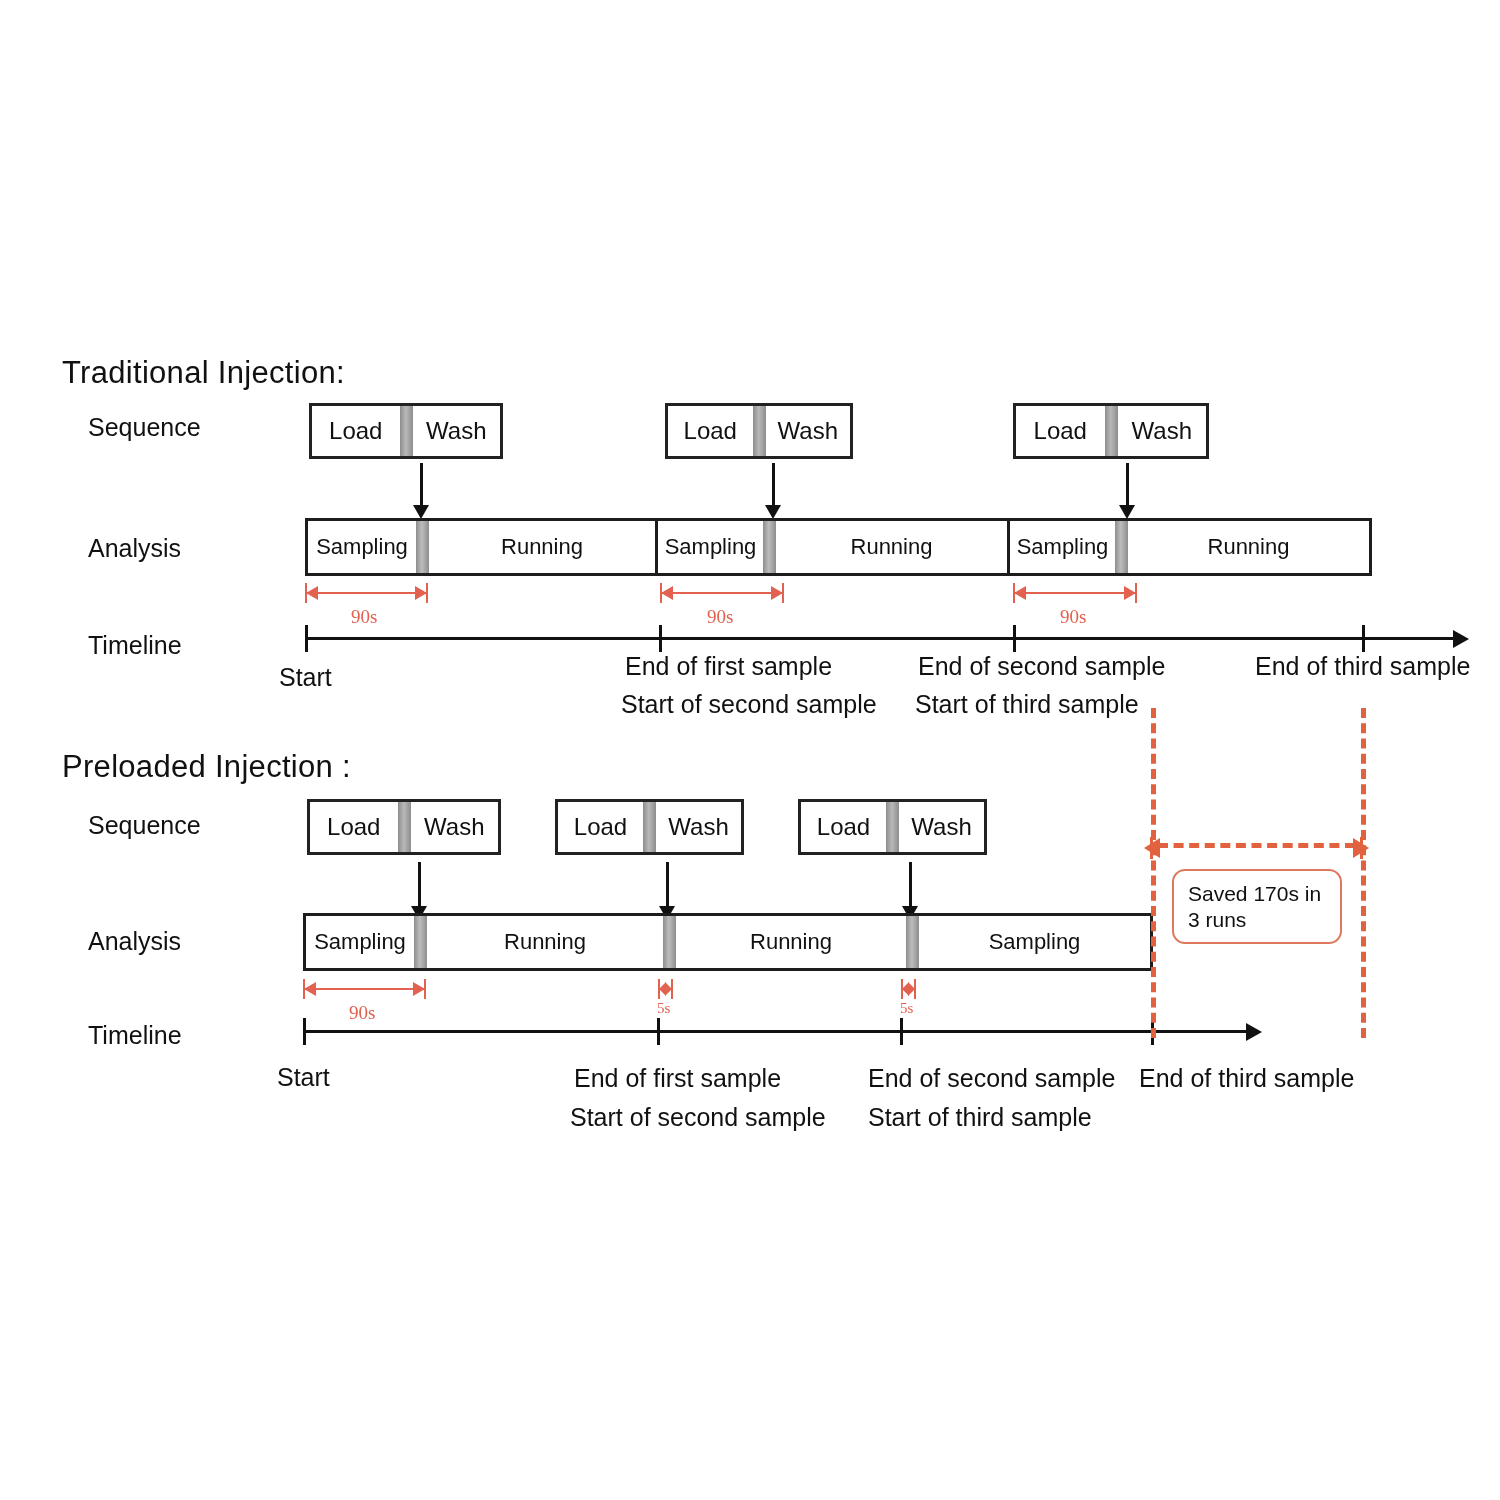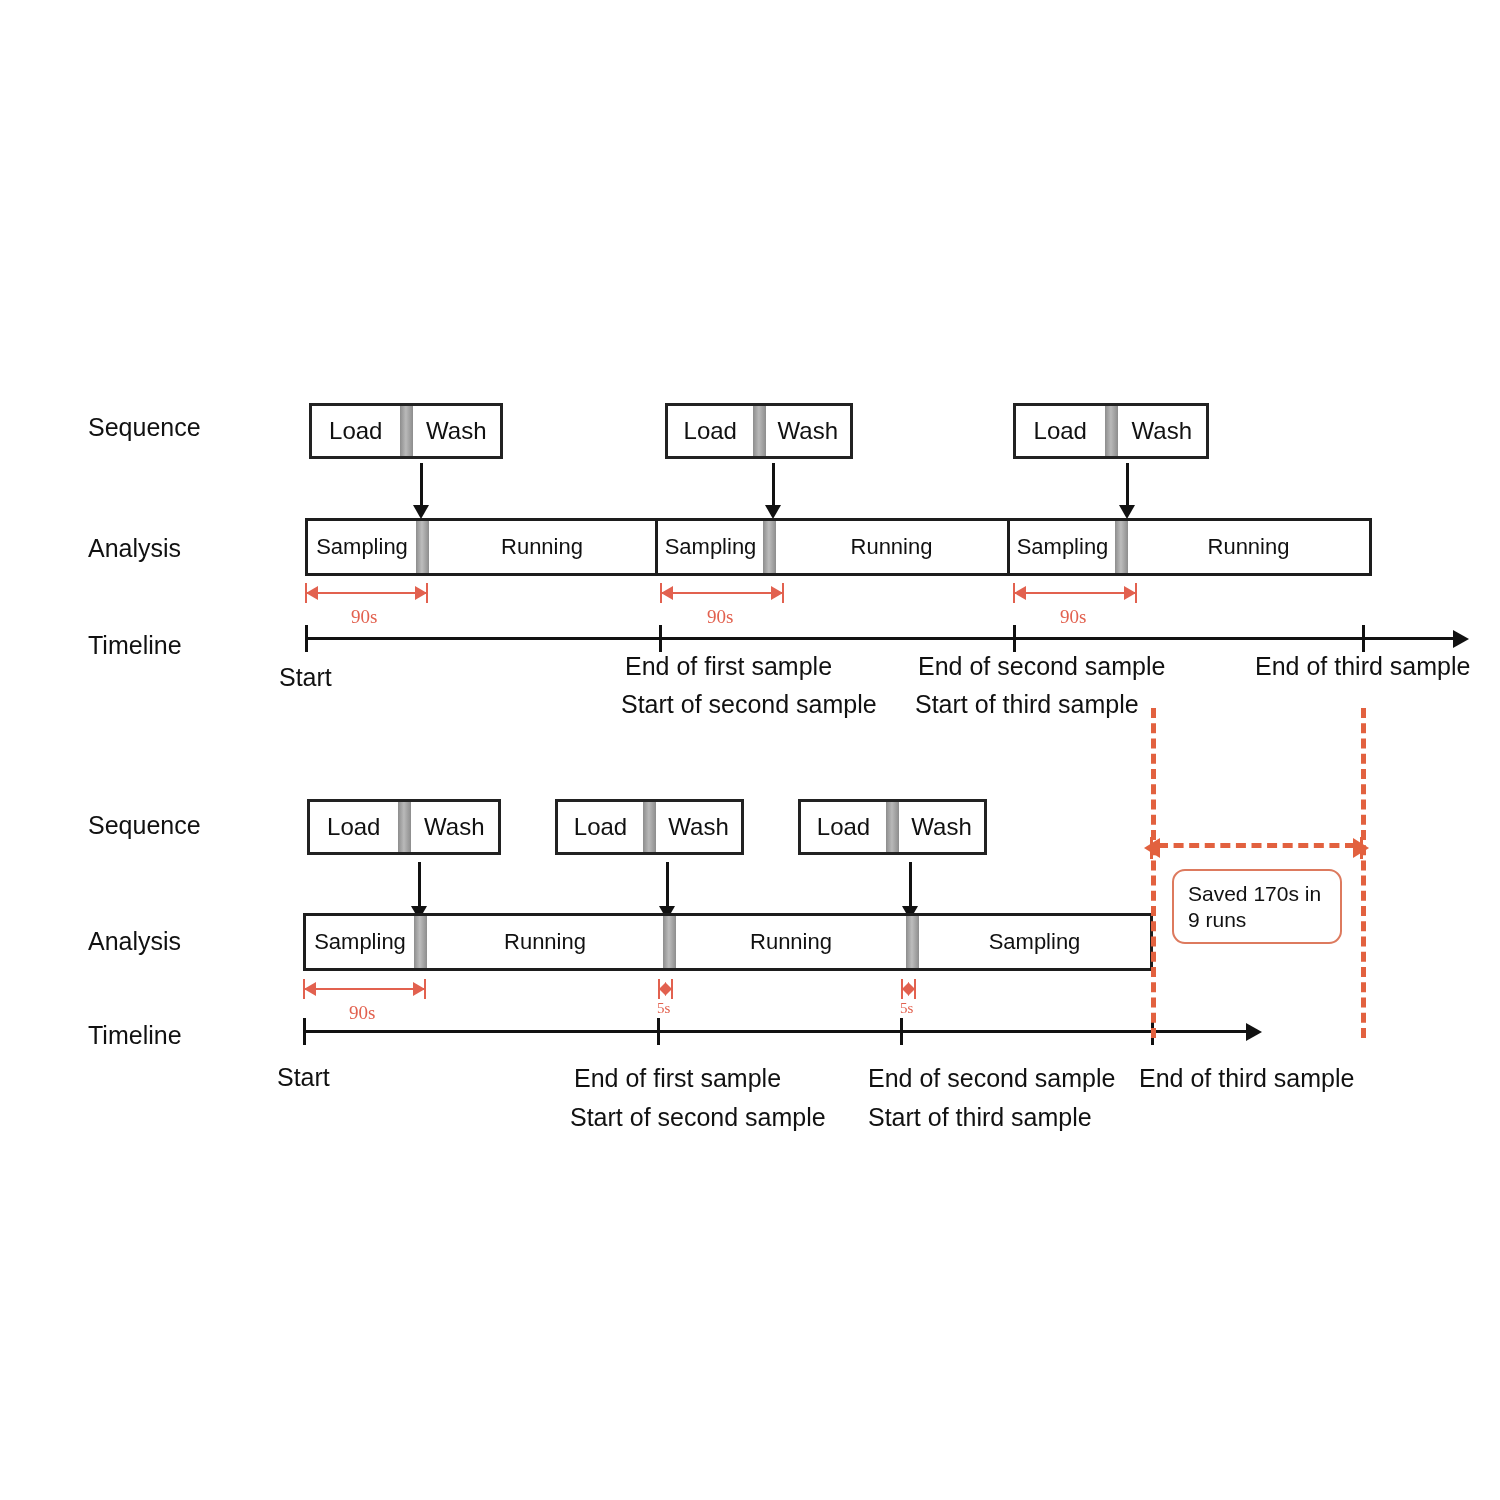--- a/index.html
+++ b/index.html
@@ -52,20 +52,21 @@
   .hdash .endcap{position:absolute;top:-11px;width:3px;height:22px;background:#e2613f;}
 
   .savedbox{position:absolute;box-sizing:border-box;border:2px solid #dd7a5e;border-radius:13px;background:#fff;
      padding:10px 12px 10px 14px;font-size:21px;line-height:1.22;color:#111;}
 </style>
 </head>
 <body>
 
 <div id="stage">
 
+  <div class="sec-title" style="left:62px;top:355px;">Traditional Injection:</div>
 
   <div class="row-label" style="left:88px;top:413px;">Sequence</div>
   <div class="row-label" style="left:88px;top:534px;">Analysis</div>
   <div class="row-label" style="left:88px;top:631px;">Timeline</div>
 
   <div class="lwbox" style="left:309px;top:403px;width:194px;height:56px;">
     <div class="cell" style="flex:1 1 50%;">Load</div>
     <div class="divider"></div>
     <div class="cell" style="flex:1 1 50%;">Wash</div>
   </div>
@@ -128,20 +129,21 @@
   <div class="tick" style="left:1013px;top:625px;height:27px;"></div>
   <div class="tick" style="left:1362px;top:625px;height:27px;"></div>
 
   <div class="tl-text" style="left:279px;top:663px;">Start</div>
   <div class="tl-text" style="left:625px;top:652px;">End of first sample</div>
   <div class="tl-text" style="left:621px;top:690px;">Start of second sample</div>
   <div class="tl-text" style="left:918px;top:652px;">End of second sample</div>
   <div class="tl-text" style="left:915px;top:690px;">Start of third sample</div>
   <div class="tl-text" style="left:1255px;top:652px;">End of third sample</div>
 
+  <div class="sec-title" style="left:62px;top:749px;">Preloaded Injection :</div>
 
   <div class="row-label" style="left:88px;top:811px;">Sequence</div>
   <div class="row-label" style="left:88px;top:927px;">Analysis</div>
   <div class="row-label" style="left:88px;top:1021px;">Timeline</div>
 
   <div class="lwbox" style="left:307px;top:799px;width:194px;height:56px;">
     <div class="cell" style="flex:1 1 50%;">Load</div>
     <div class="divider"></div>
     <div class="cell" style="flex:1 1 50%;">Wash</div>
   </div>
@@ -210,15 +212,15 @@
   <div class="vdash" style="left:1151px;top:708px;height:330px;"></div>
   <div class="vdash" style="left:1361px;top:708px;height:330px;"></div>
 
   <div class="hdash" style="left:1158px;top:843px;width:197px;">
     <div class="ah l"></div>
     <div class="ah r"></div>
     <div class="endcap" style="left:-8px;"></div>
     <div class="endcap" style="right:-8px;"></div>
   </div>
 
-  <div class="savedbox" style="left:1172px;top:869px;width:170px;">Saved 170s in 9 runs</div>
+  <div class="savedbox" style="left:1172px;top:869px;width:170px;">Saved 170s in 3 runs</div>
 
 </div>
 
 </body></html>

